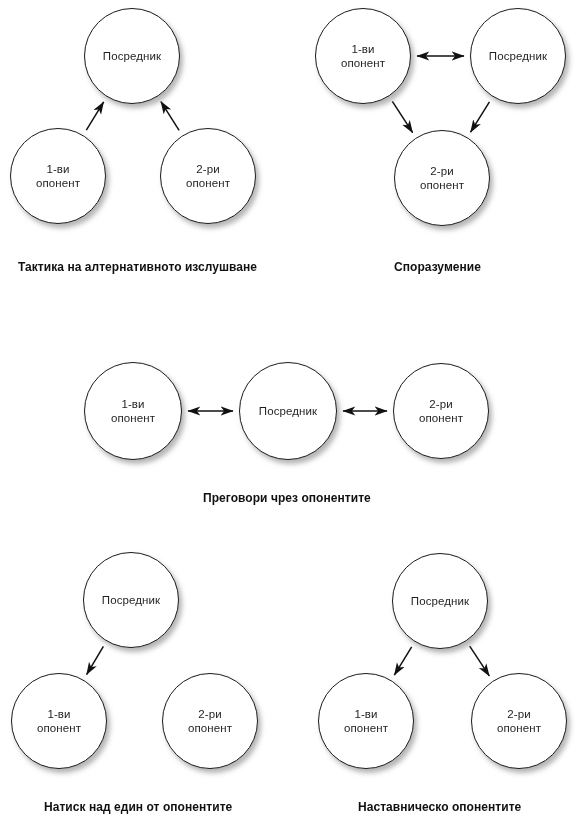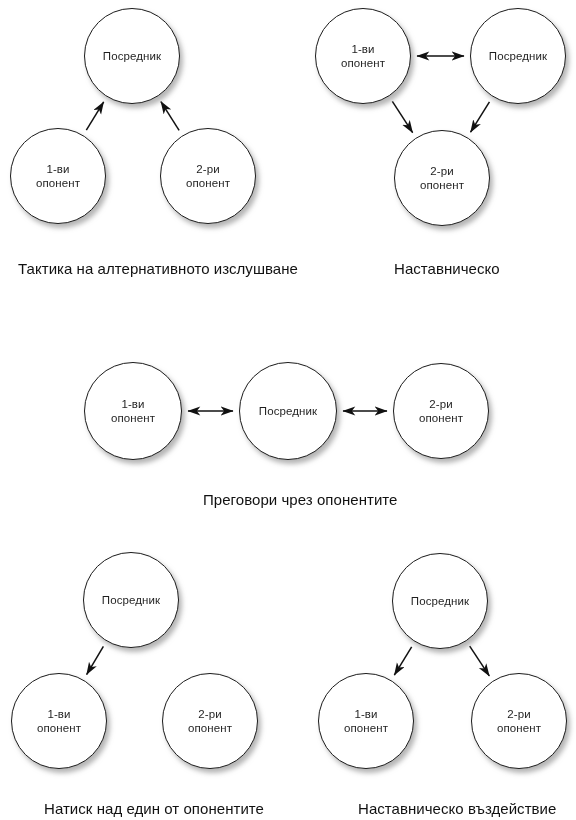--- a/index.html
+++ b/index.html
@@ -49,22 +49,22 @@
   .node-label {
     font-size: 11.5px;
     line-height: 14px;
     color: #1f1f1f;
     white-space: pre-line;
     letter-spacing: 0.1px;
   }
 
   .caption {
     position: absolute;
-    font-size: 15px;
-    font-weight: normal;
+    font-size: 12px;
+    font-weight: bold;
     color: #111111;
     white-space: nowrap;
     letter-spacing: 0.05px;
     z-index: 3;
   }
 </style>
 </head>
 <body>
 
 <div id="canvas">
@@ -142,18 +142,18 @@
         <span class="node-label">1-ви
 опонент</span>
       </div>
       <div class="node" style="left: 471px; top: 673px; width: 96px; height: 96px;">
         <span class="node-label">2-ри
 опонент</span>
       </div>
     </div>
   <div id="caption-layer">
       <div class="caption" style="left: 18px; top: 260px;">Тактика на алтернативното изслушване</div>
-      <div class="caption" style="left: 394px; top: 260px;">Наставническо</div>
+      <div class="caption" style="left: 394px; top: 260px;">Споразумение</div>
       <div class="caption" style="left: 203px; top: 491px;">Преговори чрез опонентите</div>
       <div class="caption" style="left: 44px; top: 800px;">Натиск над един от опонентите</div>
-      <div class="caption" style="left: 358px; top: 800px;">Наставническо въздействие</div>
+      <div class="caption" style="left: 358px; top: 800px;">Наставническо опонентите</div>
     </div>
 </div>
 
 </body></html>

